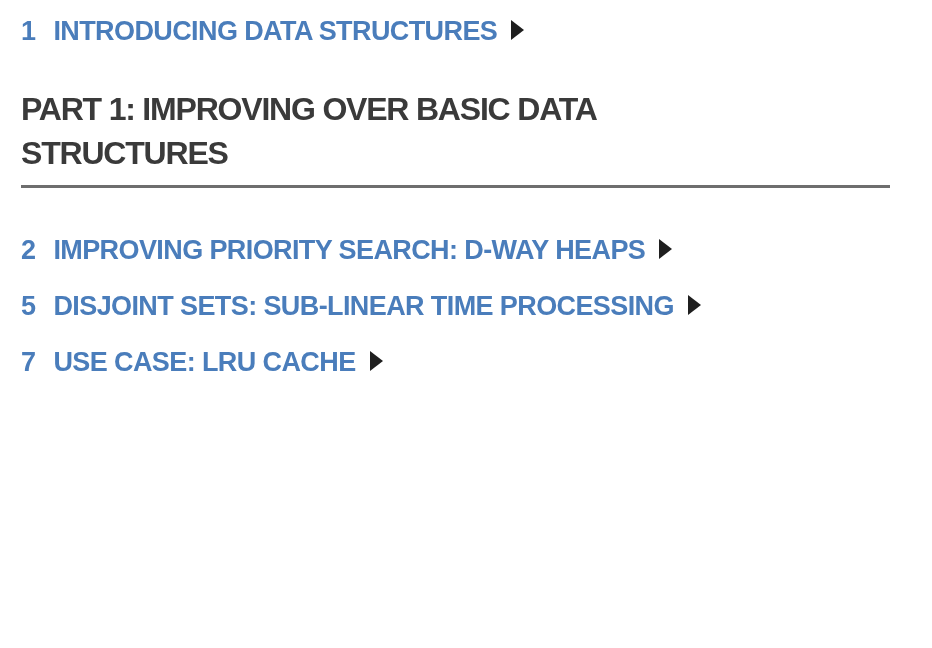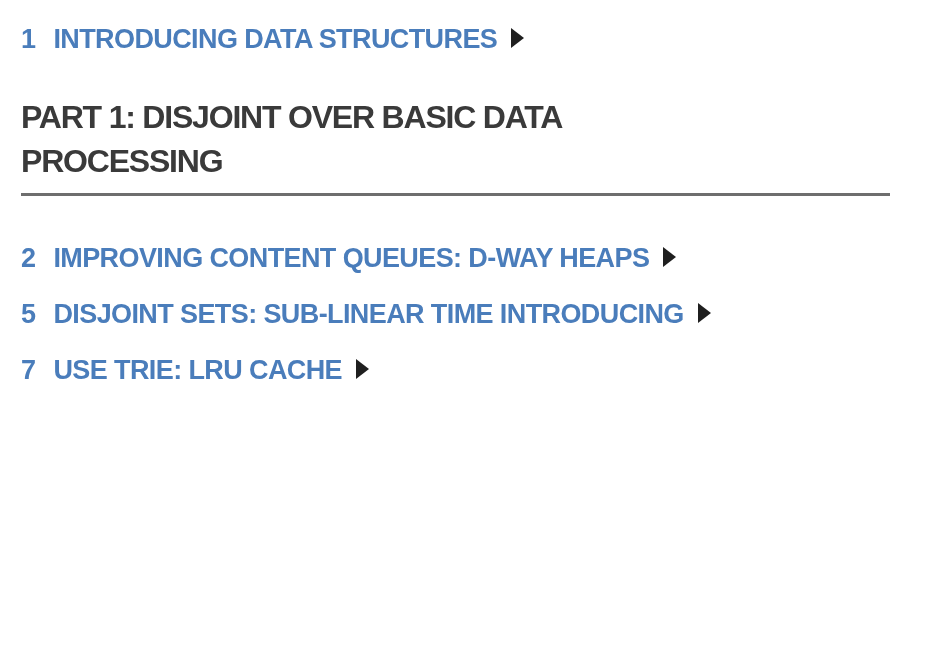--- a/index.html
+++ b/index.html
@@ -13,21 +13,21 @@
     overflow: hidden;
   }
 
   
   .toc-item {
     font-size: 27px;
     font-weight: bold;
     line-height: 44px;
     letter-spacing: -0.6px;
     color: #4A7DBB;
-    margin: 8px 0 12px 0;
+    margin: 0 0 12px 0;
     cursor: pointer;
   }
   .toc-item .num { margin-right: 18px; }
   .toc-item .arrow {
     display: inline-block;
     width: 0; height: 0;
     border-top: 10px solid transparent;
     border-bottom: 10px solid transparent;
     border-left: 13px solid #1F1F1F;
     margin-left: 14px;
@@ -55,34 +55,34 @@
 <body>
 
 <div>
 
   <div id="intro-items">
   <div class="toc-item">
     <span class="num">1</span><span class="title">INTRODUCING DATA STRUCTURES</span><span class="arrow"></span>
   </div>
 </div>
 
-  <h1 class="part-heading"><span>PART 1: DISJOINT OVER BASIC DATA</span><br><span>PROCESSING</span></h1>
+  <h1 class="part-heading"><span>PART 1: IMPROVING OVER BASIC DATA</span><br><span>STRUCTURES</span></h1>
 
   <hr class="part-divider">
 
   <div id="part-items">
   <div class="toc-item">
-    <span class="num">2</span><span class="title">IMPROVING CONTENT QUEUES: D-WAY HEAPS</span><span class="arrow"></span>
+    <span class="num">2</span><span class="title">IMPROVING PRIORITY SEARCH: D-WAY HEAPS</span><span class="arrow"></span>
   </div>
 
 
 
   <div class="toc-item">
-    <span class="num">5</span><span class="title">DISJOINT SETS: SUB-LINEAR TIME INTRODUCING</span><span class="arrow"></span>
+    <span class="num">5</span><span class="title">DISJOINT SETS: SUB-LINEAR TIME PROCESSING</span><span class="arrow"></span>
   </div>
 
 
   <div class="toc-item">
-    <span class="num">7</span><span class="title">USE TRIE: LRU CACHE</span><span class="arrow"></span>
+    <span class="num">7</span><span class="title">USE CASE: LRU CACHE</span><span class="arrow"></span>
   </div>
 </div>
 
 </div>
 
 </body></html>

